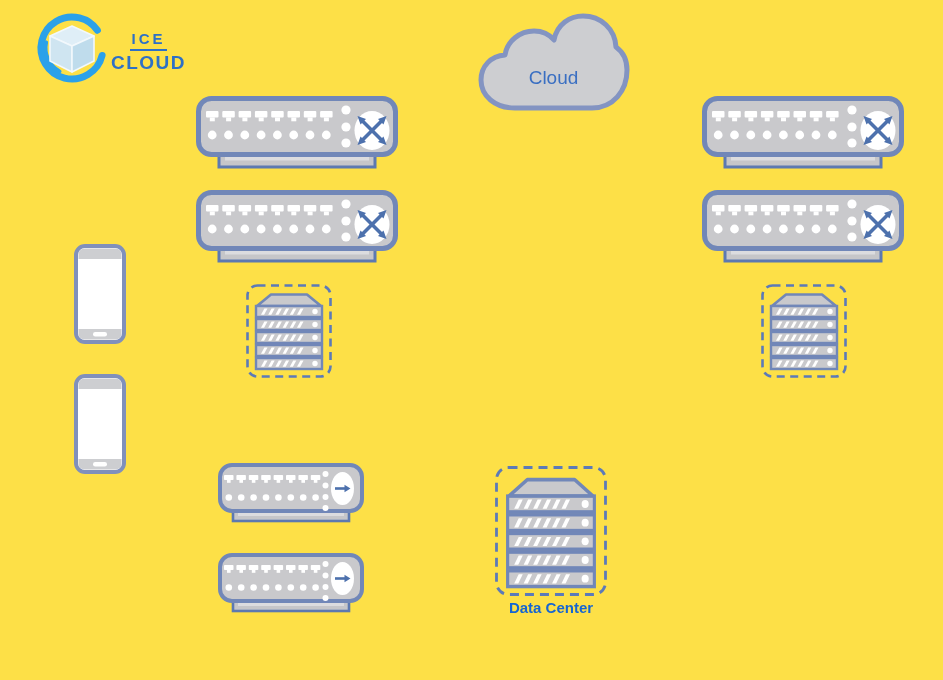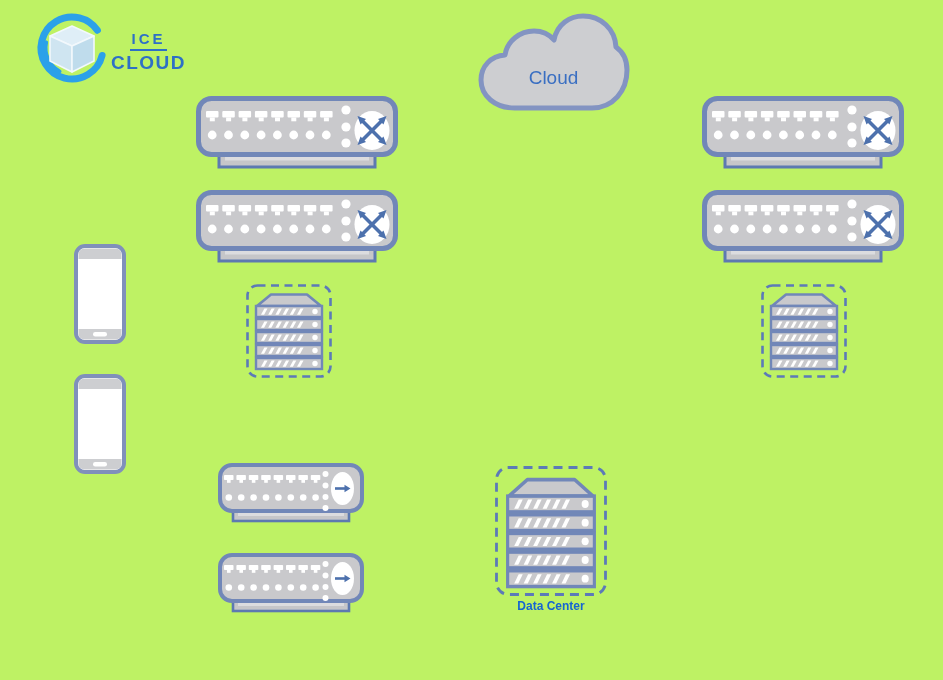--- a/index.html
+++ b/index.html
@@ -1,31 +1,31 @@
 <!DOCTYPE html>
 <html><head>
 <meta charset="utf-8">
 <style>
   html,body{margin:0;padding:0;background:#000;}
-  .stage{position:relative;width:943px;height:680px;background:#bef264;overflow:hidden;
+  .stage{position:relative;width:943px;height:680px;background:#fde047;overflow:hidden;
          font-family:"Liberation Sans",sans-serif;}
   .node{position:absolute;}
   svg{display:block;overflow:visible;}
   .logo-text{position:absolute;left:101px;top:31px;width:95px;display:flex;
              flex-direction:column;align-items:center;}
   .logo-line1{font-size:15px;font-weight:800;letter-spacing:3px;color:#2e70c6;
               border-bottom:2.5px solid #2e70c6;padding:0 1px 1px 1px;line-height:1.1;}
   .logo-line2{font-size:19px;font-weight:800;letter-spacing:1.5px;color:#2e70c6;
               line-height:1.15;margin-top:1px;}
   .cloud-label{position:absolute;left:477px;top:13px;width:153px;height:104px;
                display:flex;align-items:center;justify-content:center;
                padding-top:26px;box-sizing:border-box;
                color:#3a6fc2;font-size:19px;font-weight:500;pointer-events:none;}
   .dc-label{position:absolute;left:480px;top:599px;width:142px;text-align:center;
-            color:#1565d2;font-size:12px;font-weight:700;}
+            color:#1565d2;font-size:15px;font-weight:700;}
 </style>
 </head>
 <body>
 
 <div class="stage">
 
   <svg width="0" height="0" style="position:absolute" aria-hidden="true">
     <defs>
       <g id="port-lg" fill="#fff">
         <rect x="0" y="0" width="12.5" height="6.5" rx="1"></rect>

